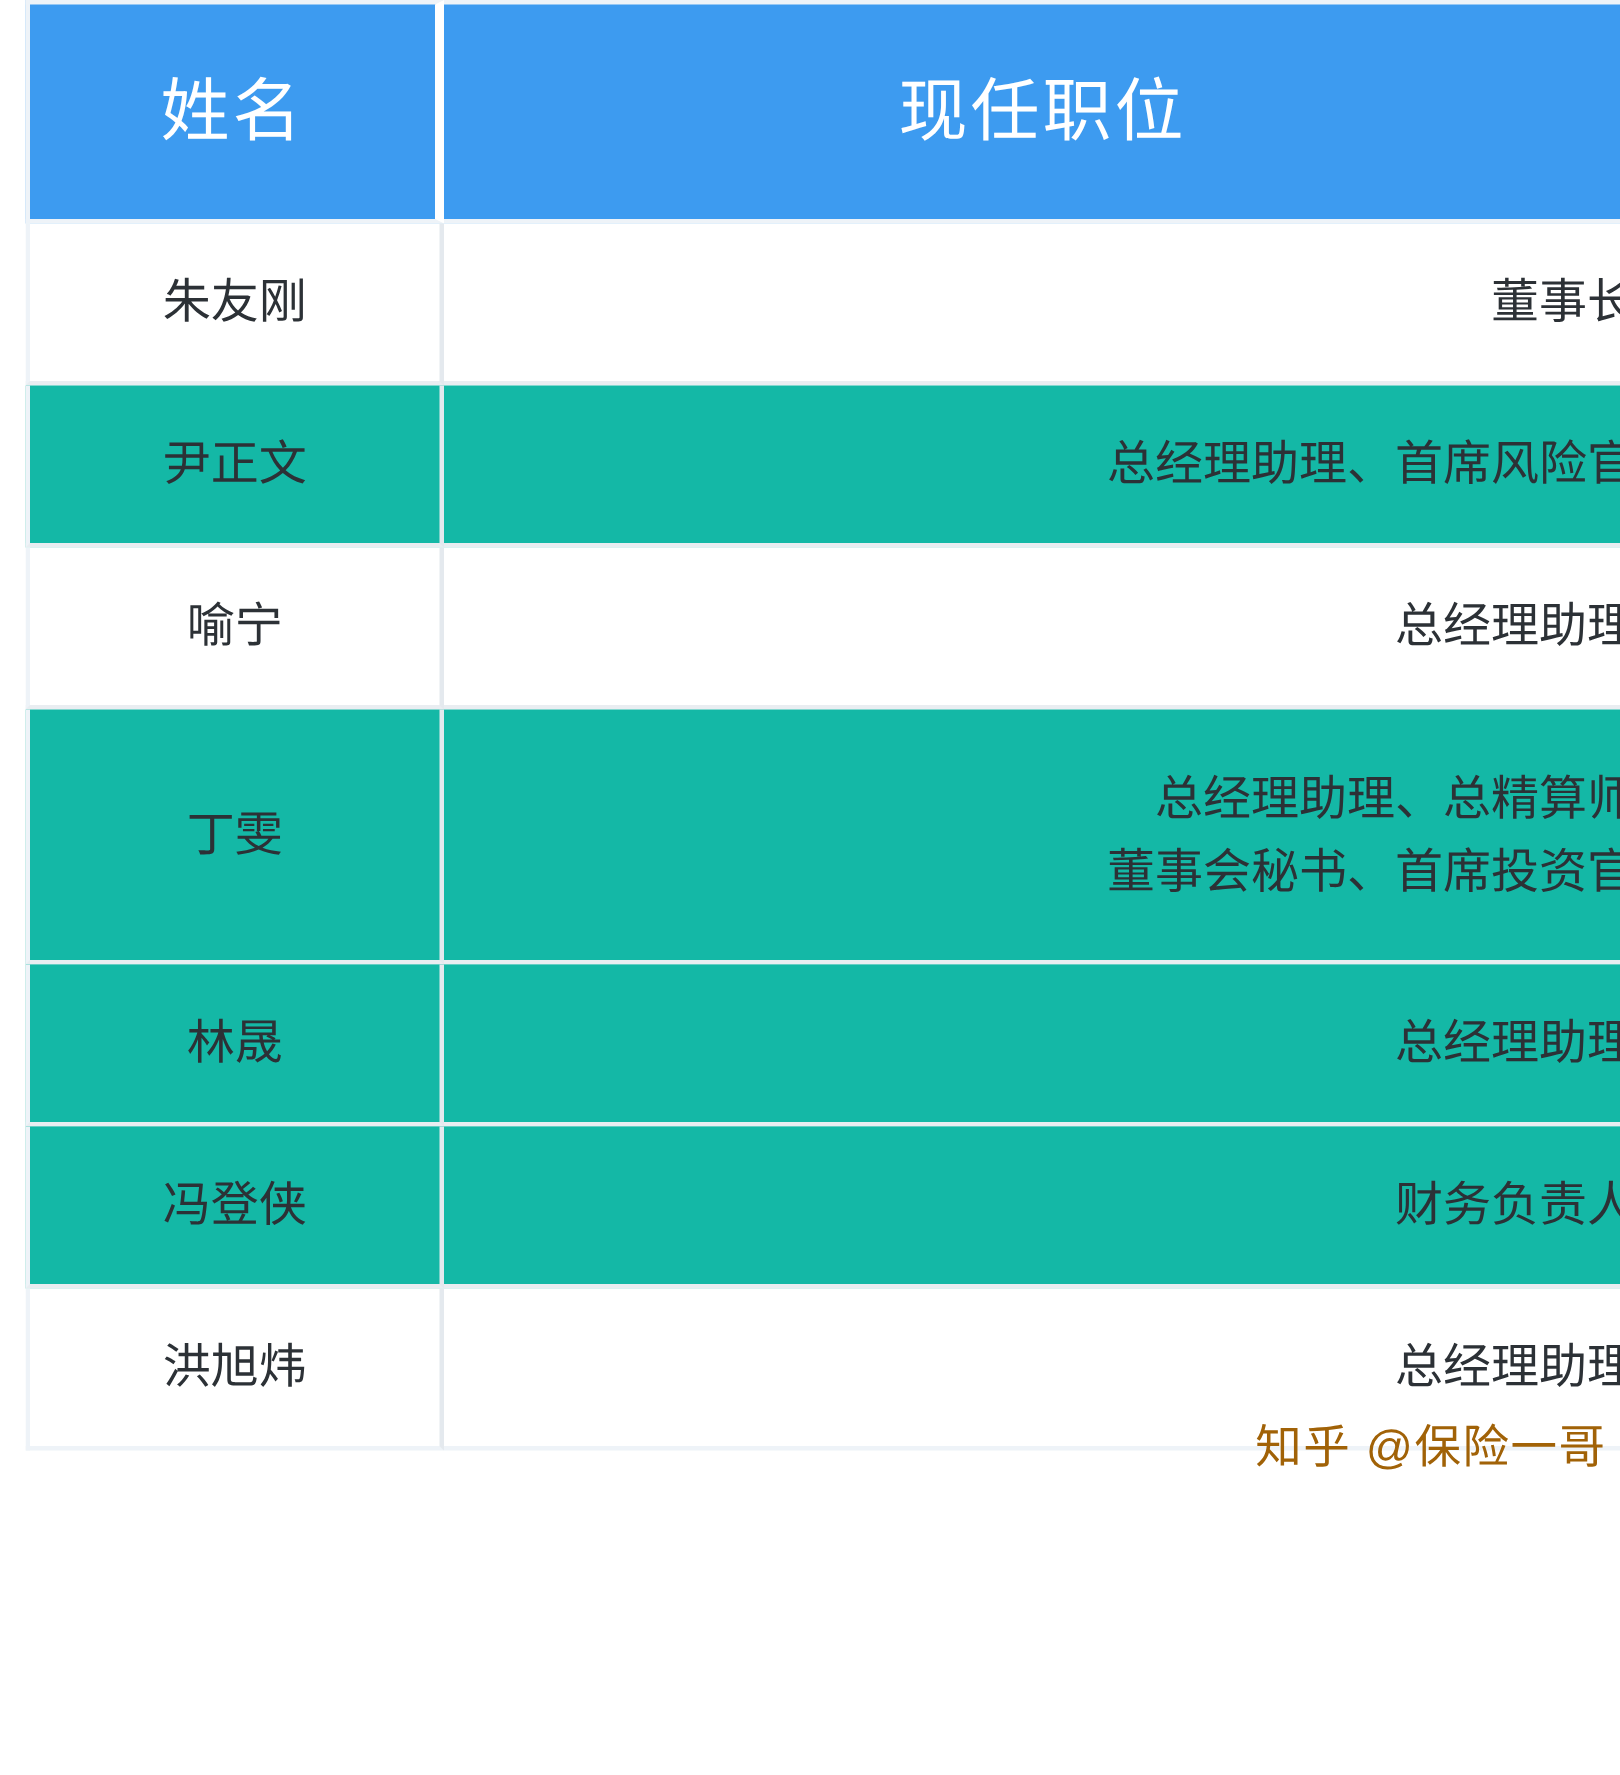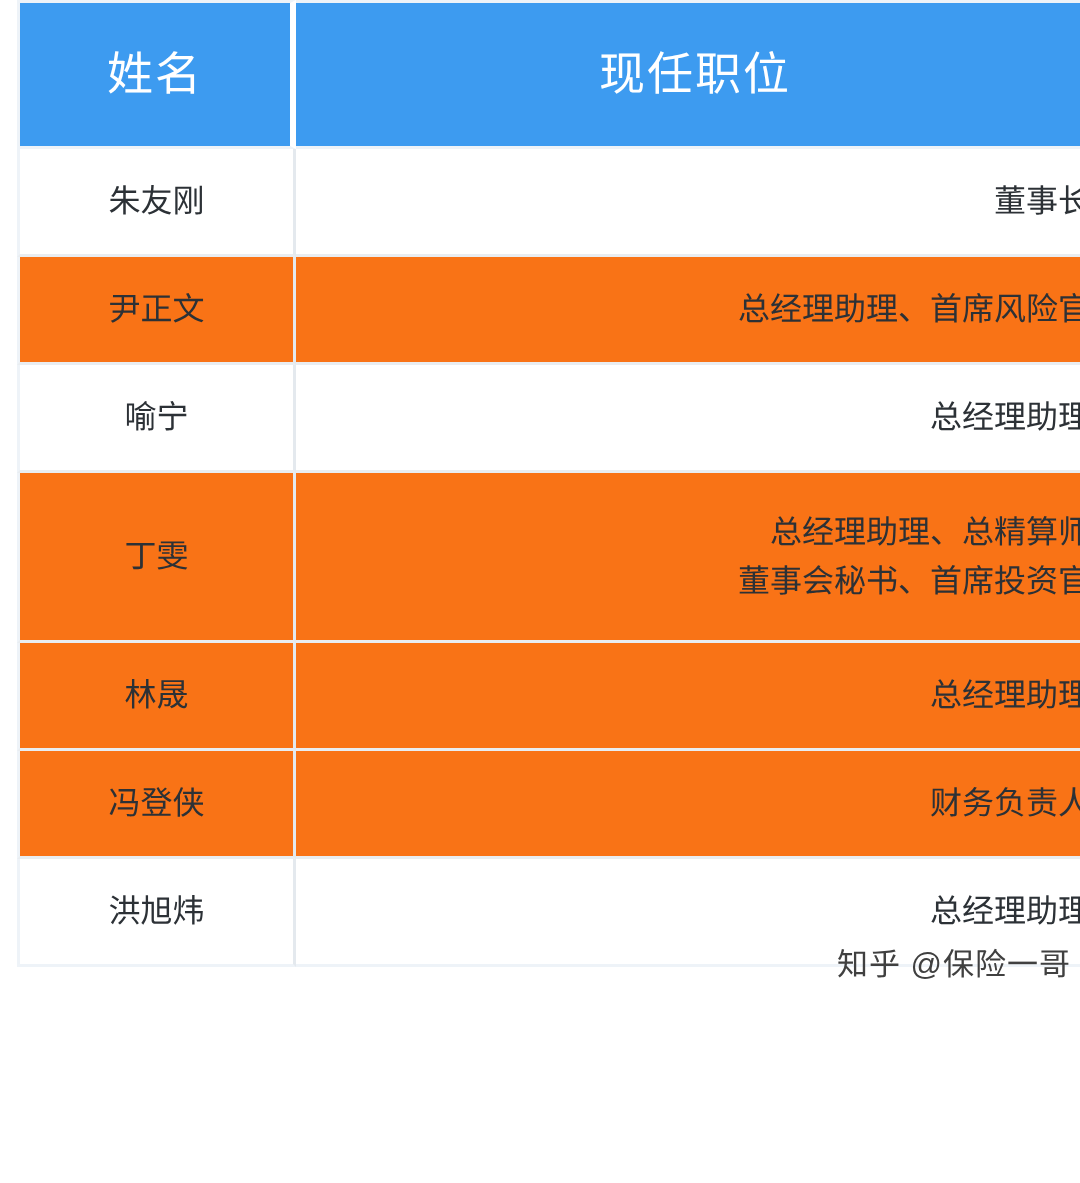--- a/index.html
+++ b/index.html
@@ -71,37 +71,37 @@
     border-right: 3px solid #e4e9ee;
     padding: 6px 4px;
   }
 
   tbody td.cell-position {
     text-align: right;
     padding: 6px 0 6px 16px;
     border-right: 7px solid #fca5a5;
   }
 
-  tbody tr.row-alt td { background: #f97316; }
+  tbody tr.row-alt td { background: #14b8a6; }
   tbody tr.row-base td { background: #ffffff; }
 
   tbody tr.row-tall td { height: 170px; }
 
   tbody tr:last-child td { border-bottom: 3px solid #eef3f8; }
 
   .pos-line { display: block; white-space: nowrap; }
   .pos-line + .pos-line { margin-top: 8px; }
 
   
   .watermark {
     position: absolute;
     right: 26px;
     bottom: 28px;
     font-size: 31px;
-    color: #404040;
+    color: #a16207;
     letter-spacing: 1px;
     white-space: nowrap;
     pointer-events: none;
     user-select: none;
   }
 </style>
 </head>
 <body>
 
 <div id="root">

